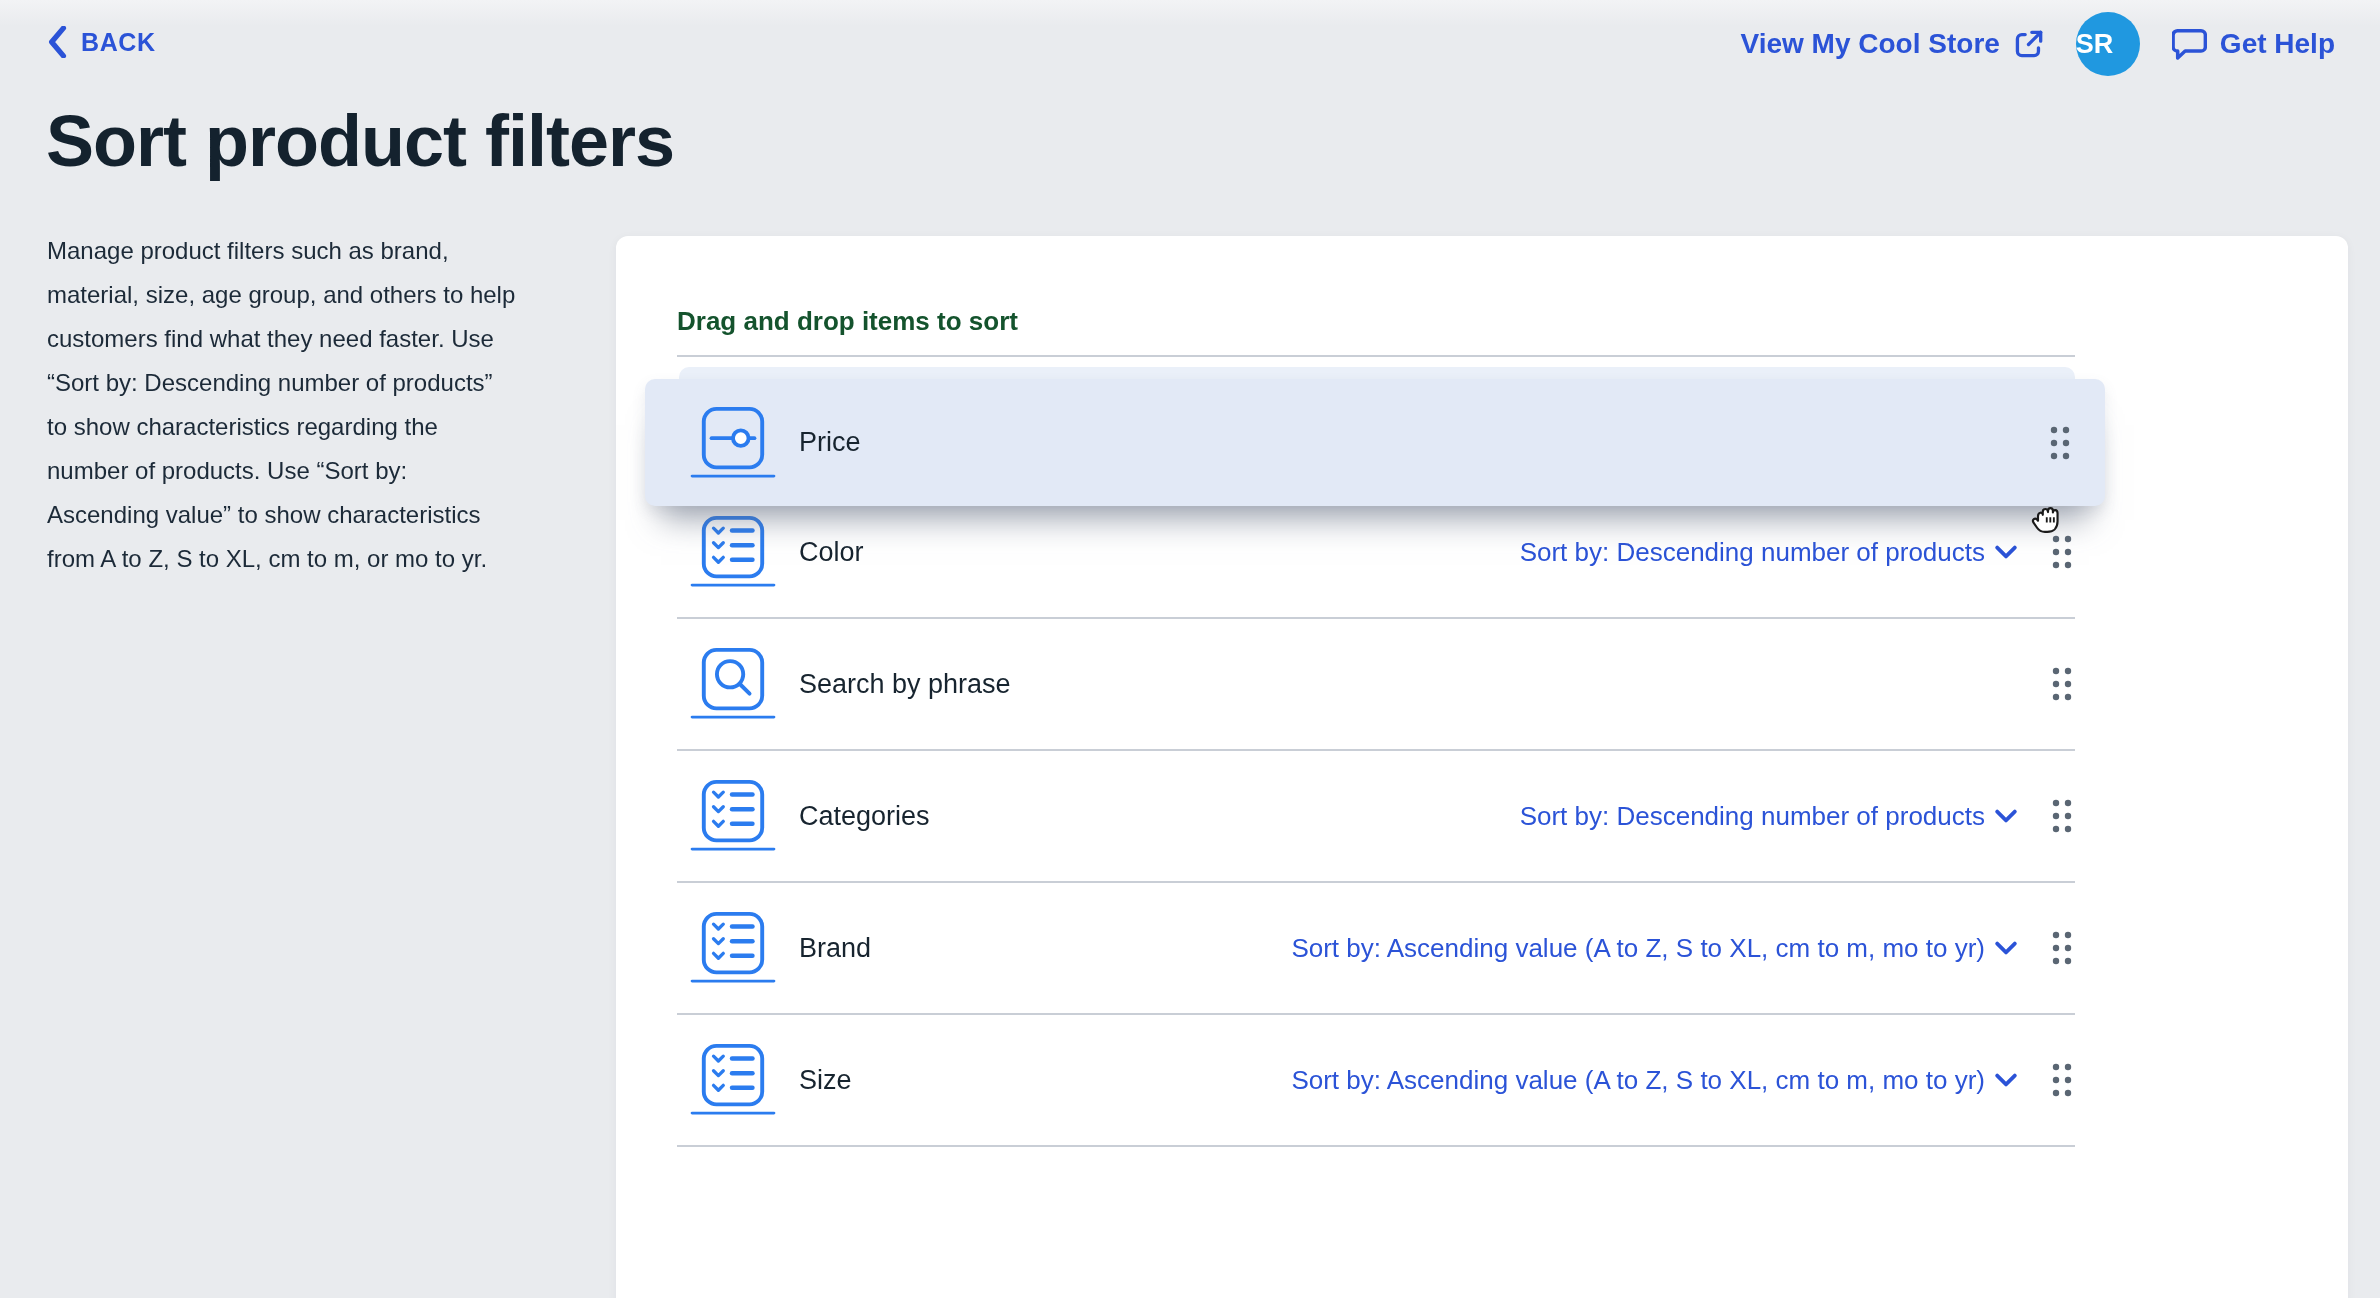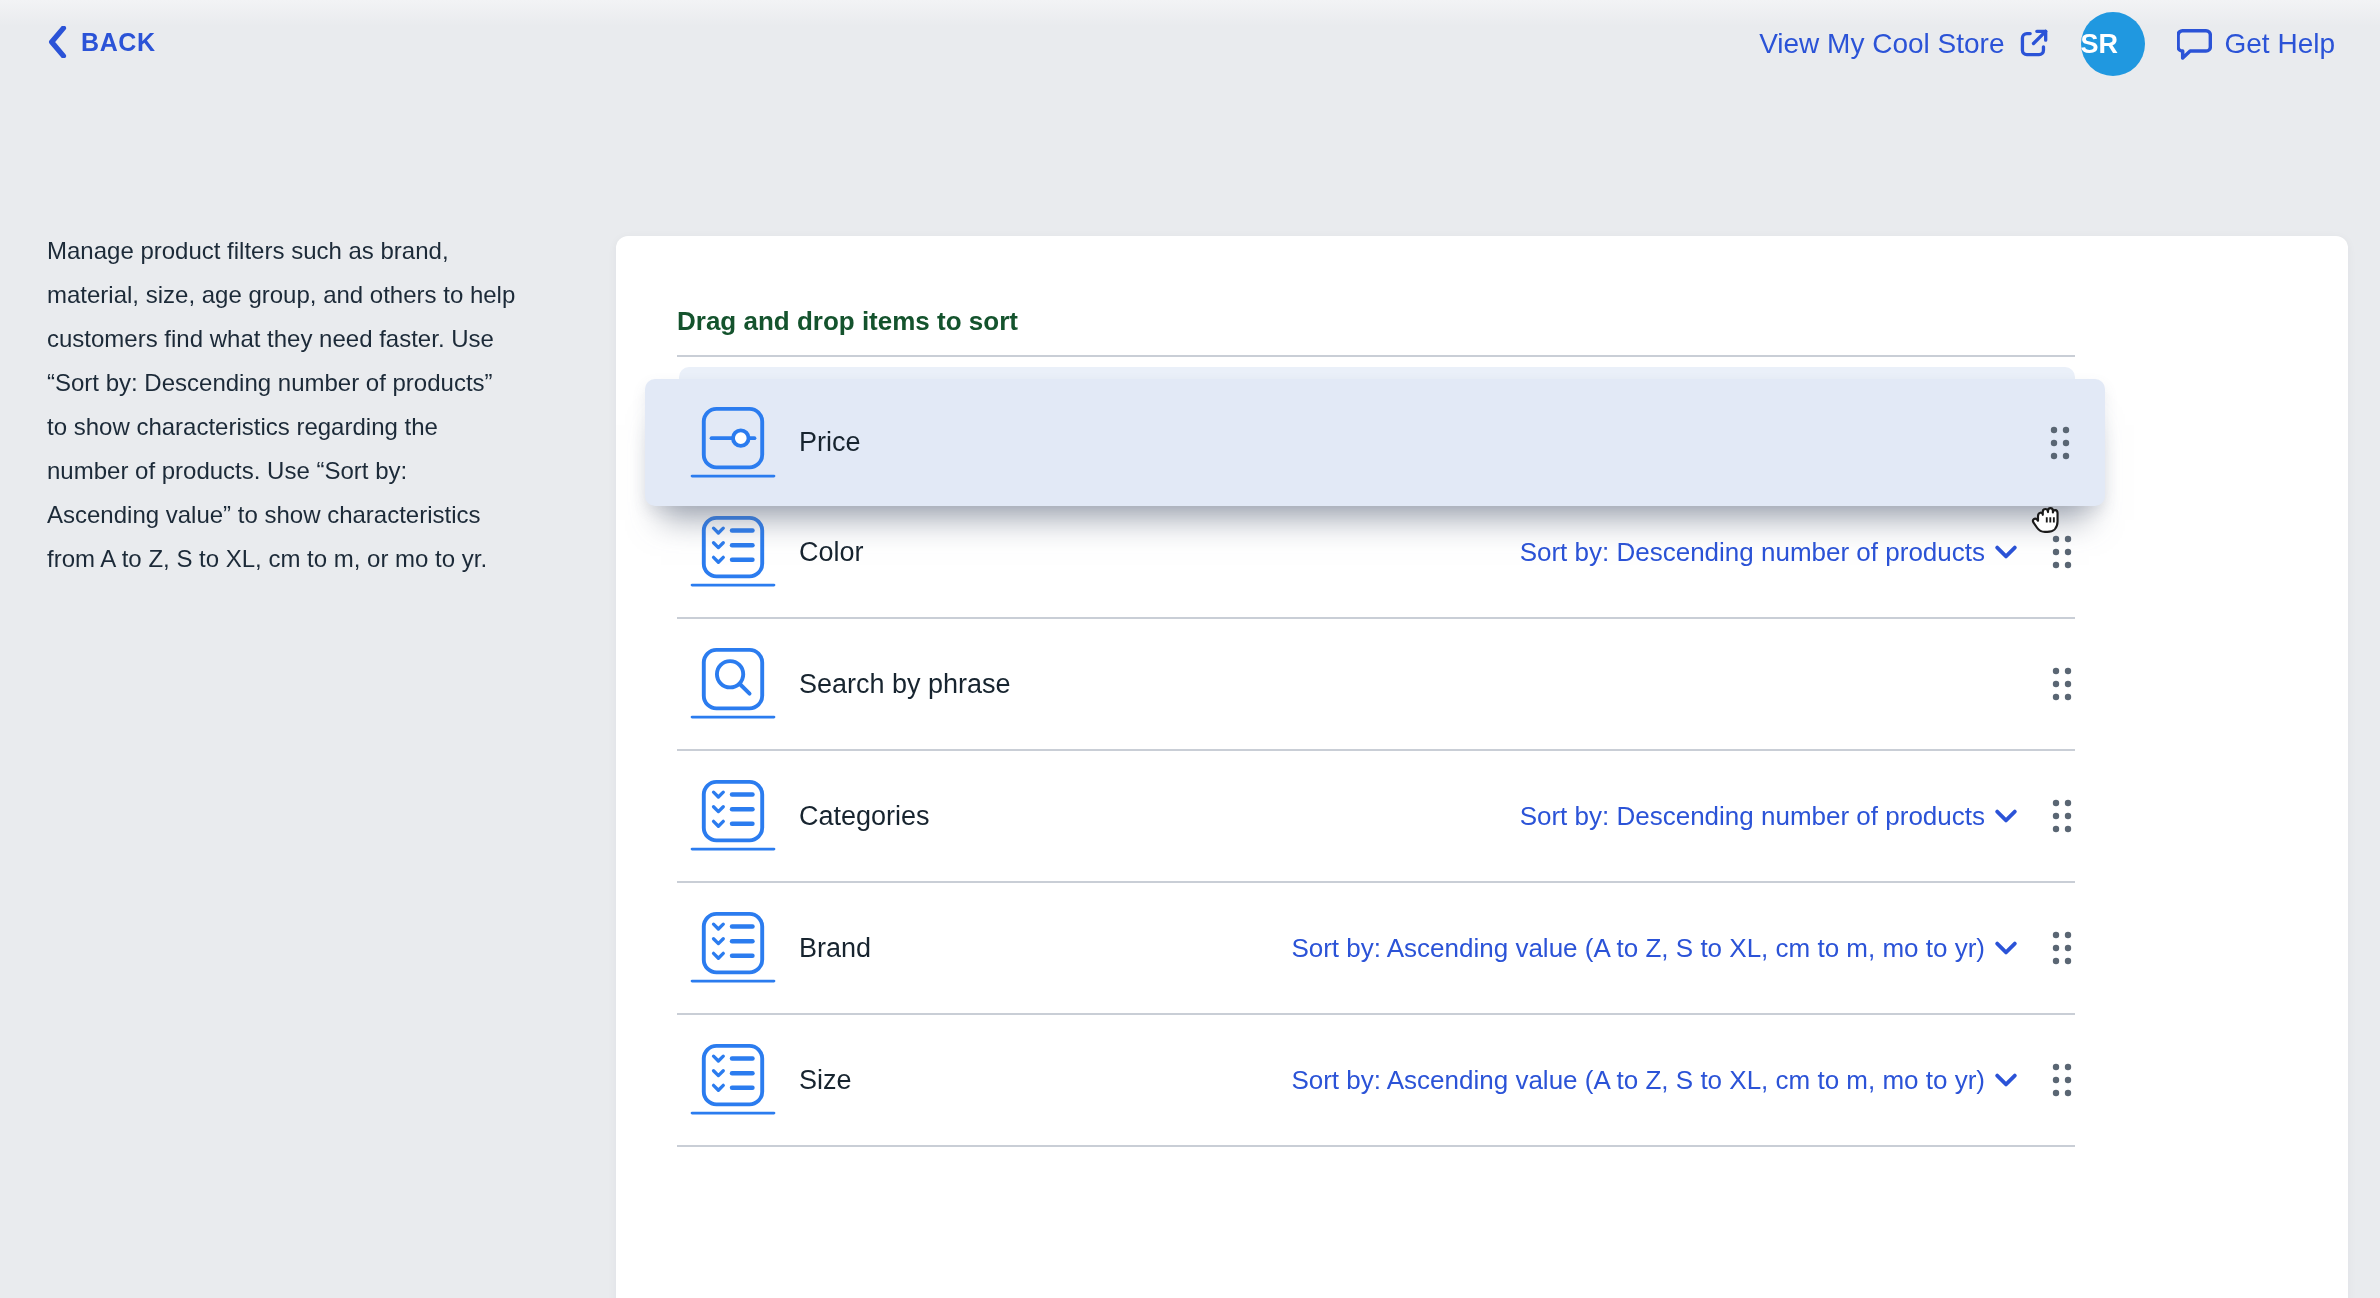--- a/index.html
+++ b/index.html
@@ -11,21 +11,21 @@
   }
   
   .backbtn{
     position:absolute; left:47px; top:26px; display:flex; align-items:center; gap:14px;
     color:#2b53d7; font-size:25px; font-weight:700; letter-spacing:.6px; cursor:pointer;
   }
   .topright{
     position:absolute; right:45px; top:10px; height:68px;
     display:flex; align-items:center; gap:32px; color:#2b53d7;
   }
-  .toplink{display:flex; align-items:flex-start; gap:13px; font-size:28px; font-weight:400; cursor:pointer;}
+  .toplink{display:flex; align-items:center; gap:13px; font-size:28px; font-weight:700; cursor:pointer;}
   .avatar{
     width:64px; height:64px; border-radius:50%; background:#2098e0; color:#fff;
     display:flex; align-items:center; justify-content:flex-start; font-size:27px; font-weight:700; cursor:pointer;
   }
   
   .title{
     position:absolute; left:46px; top:100px; font-size:72px; font-weight:700;
     letter-spacing:-1px; color:#14222e;
   }
   .desc{
@@ -101,20 +101,21 @@
     <span class="toplink">
       <span>
         <svg width="35" height="33" viewBox="0 0 32 30" fill="none" stroke="#2b53d7" stroke-width="3.2" stroke-linejoin="round">
             <path d="M5.5 2.5 h21 a4 4 0 0 1 4 4 v10.5 a4 4 0 0 1 -4 4 H12 l-6.8 6.3 v-6.3 h-0.2 a4 4 0 0 1 -4 -4 V6.5 a4 4 0 0 1 4.5 -4 z"></path>
           </svg>
       </span>
       <span>Get Help</span>
     </span>
   </div>
 
+  <div class="title">Sort product filters</div>
   <div class="desc"><span>Manage product filters such as brand,</span><br><span>material, size, age group, and others to help</span><br><span>customers find what they need faster. Use</span><br><span>“Sort by: Descending number of products”</span><br><span>to show characteristics regarding the</span><br><span>number of products. Use “Sort by:</span><br><span>Ascending value” to show characteristics</span><br><span>from A to Z, S to XL, cm to m, or mo to yr.</span></div>
 
   <div class="card">
     <div class="card-heading">Drag and drop items to sort</div>
     <div class="list">
       <div class="slot-spacer"></div>
 
     <div class="row">
     <span class="ficon">
             <svg width="88" height="74" viewBox="0 0 90 76" fill="none" stroke="#2b7cef" stroke-width="4" stroke-linecap="round" stroke-linejoin="round">

